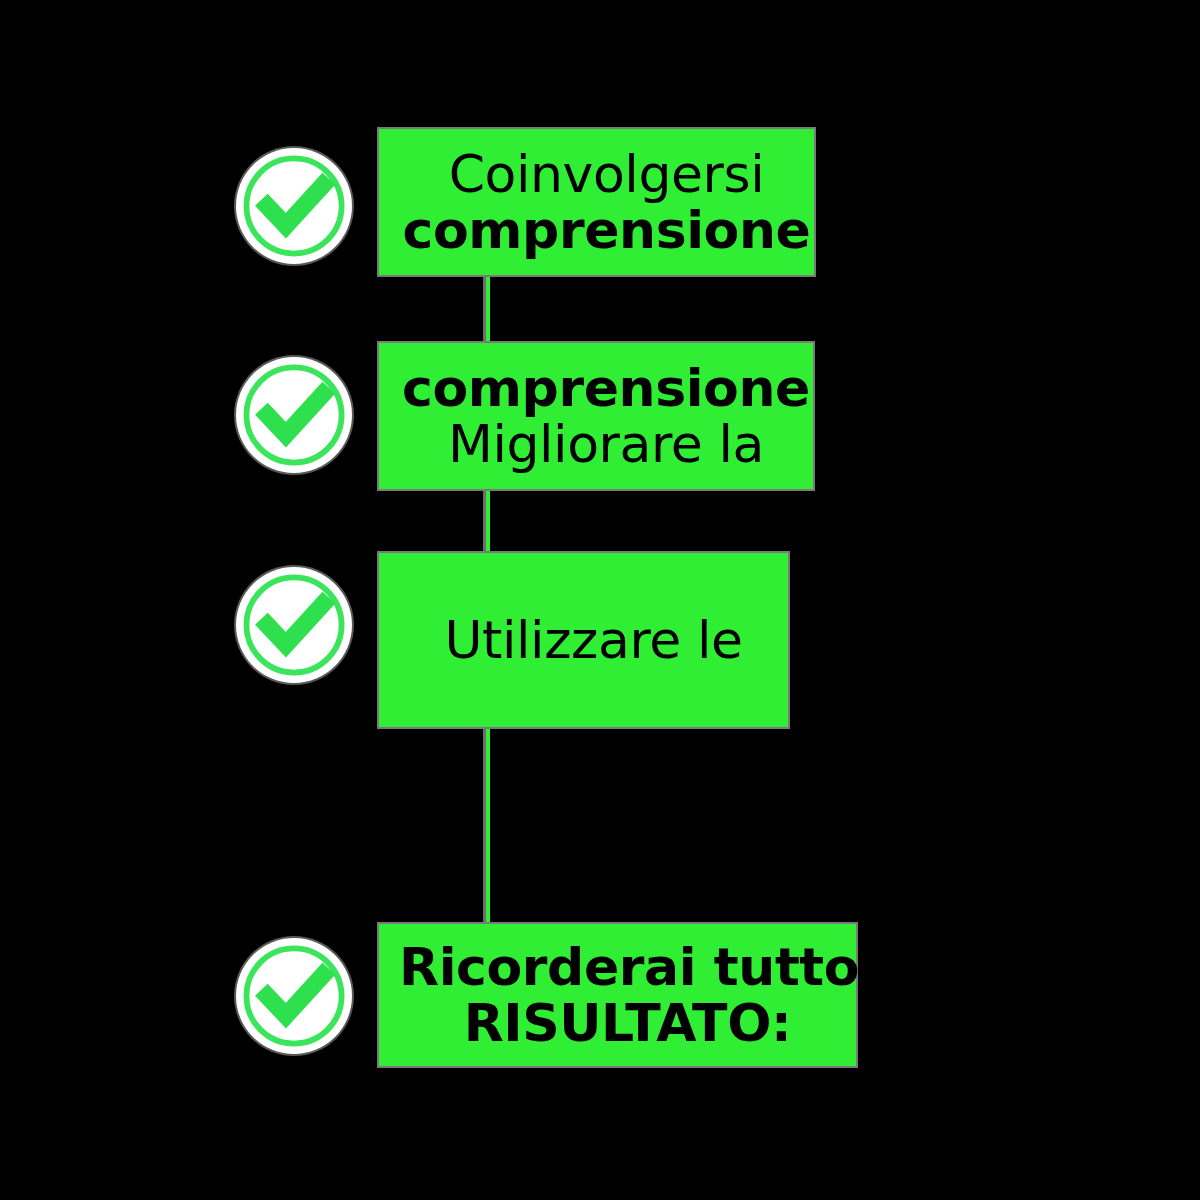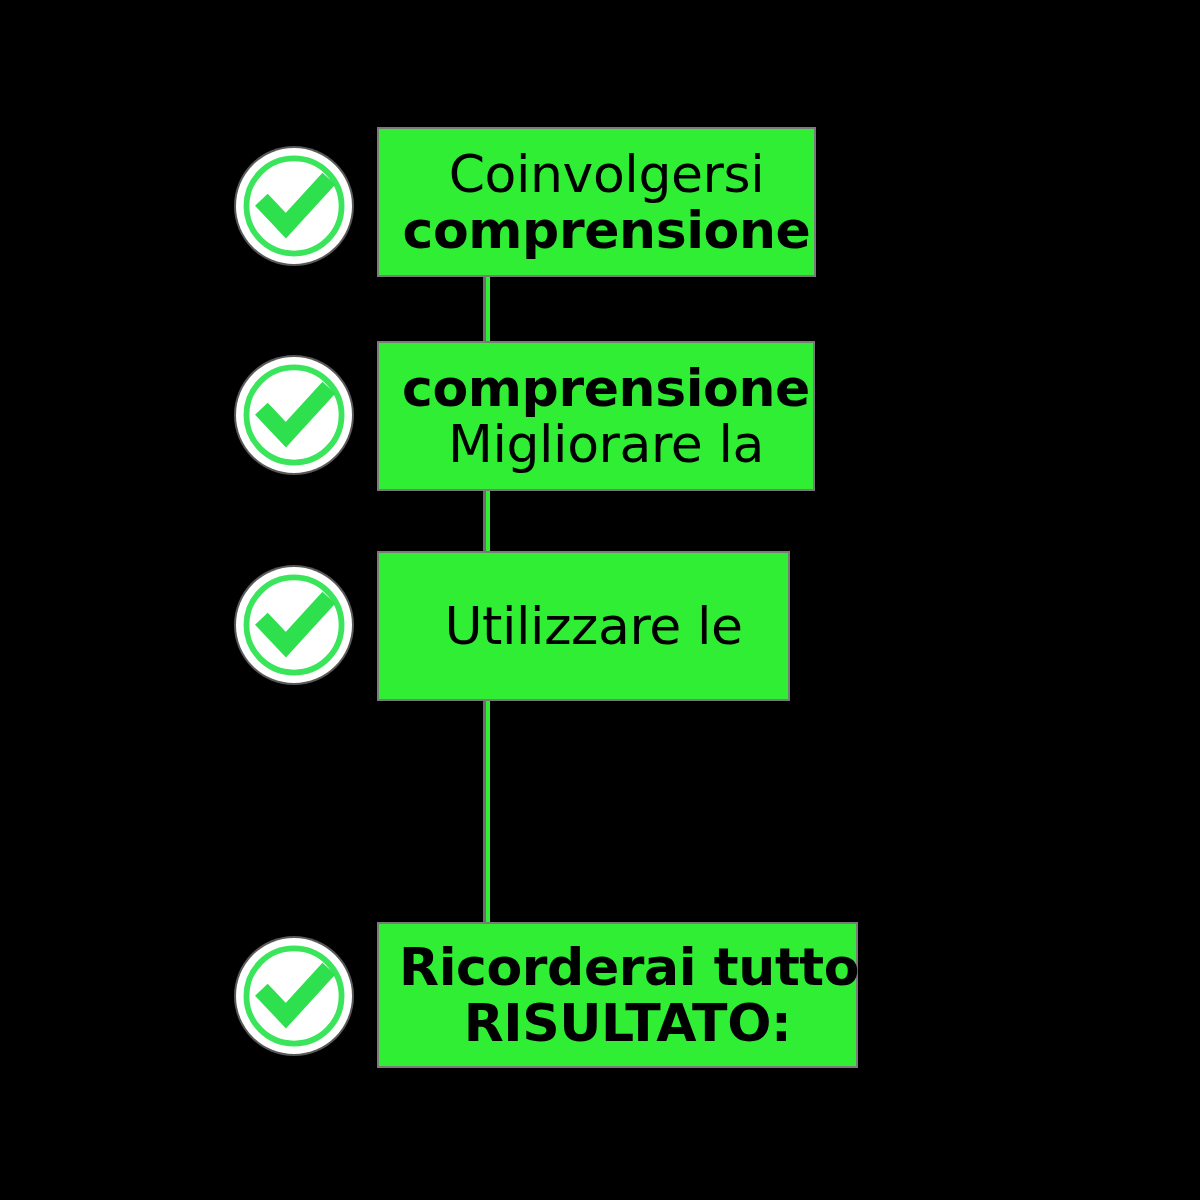--- a/index.html
+++ b/index.html
@@ -110,21 +110,21 @@
   </div>
 
   <div class="node">
     <div class="check-icon" style="left:236px; top:567px; width:116px; height:116px;">
       <svg viewBox="0 0 100 100" aria-hidden="true">
         <circle cx="50" cy="50" r="46" fill="#ffffff"></circle>
         <circle cx="50" cy="50" r="41" fill="none" stroke="#3BE55B" stroke-width="5"></circle>
         <path d="M27 50 L43 67 L75 32" fill="none" stroke="#2FE04E" stroke-width="15" stroke-linecap="square" stroke-linejoin="miter"></path>
       </svg>
     </div>
-    <div class="box" style="left:377px; top:551px; width:413px; height:150px;">
+    <div class="box" style="left:377px; top:551px; width:413px; height:178px;">
       <div class="box-line line-regular">Utilizzare le</div>
     </div>
   </div>
 
   <div class="node">
     <div class="check-icon" style="left:236px; top:938px; width:116px; height:116px;">
       <svg viewBox="0 0 100 100" aria-hidden="true">
         <circle cx="50" cy="50" r="46" fill="#ffffff"></circle>
         <circle cx="50" cy="50" r="41" fill="none" stroke="#3BE55B" stroke-width="5"></circle>
         <path d="M27 50 L43 67 L75 32" fill="none" stroke="#2FE04E" stroke-width="15" stroke-linecap="square" stroke-linejoin="miter"></path>

